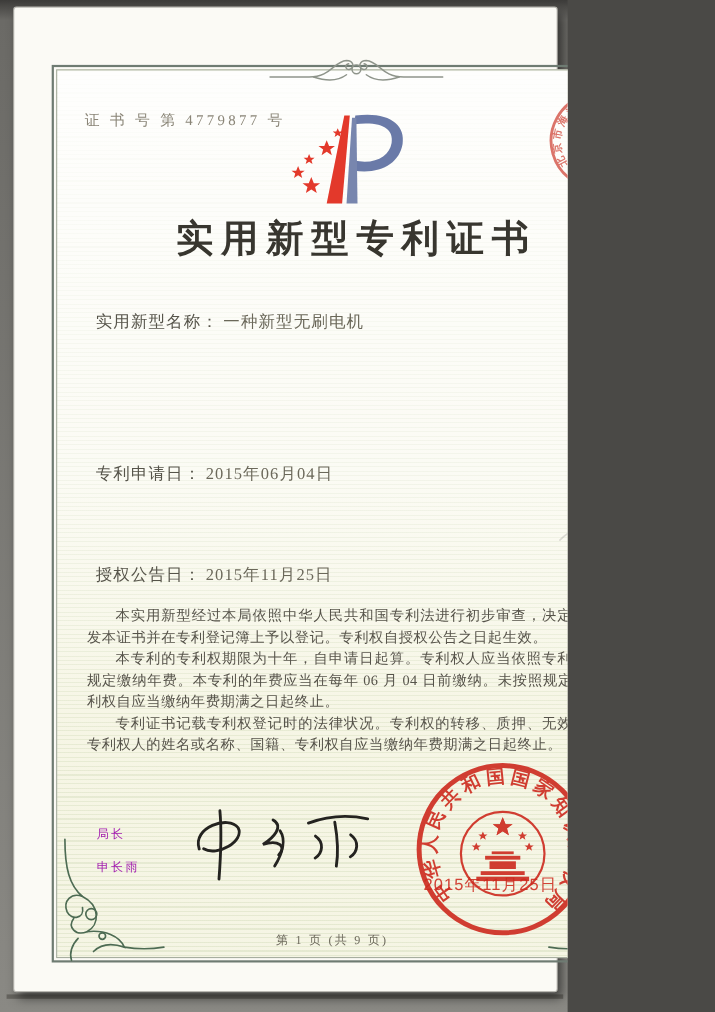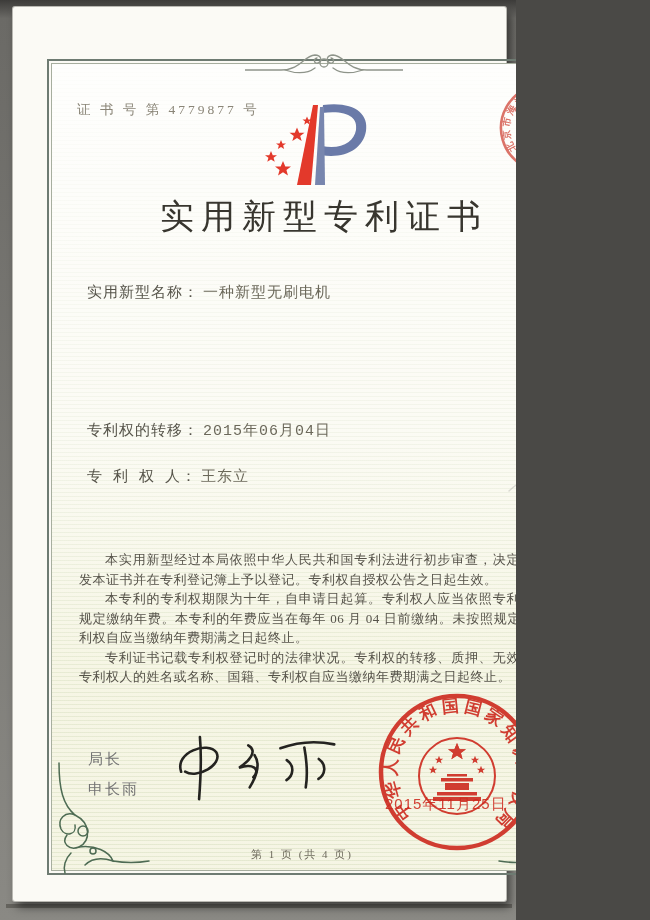--- a/index.html
+++ b/index.html
@@ -16,31 +16,31 @@
          border:2px solid #6e7b72;}
   .frame-inner{position:absolute;inset:2px;border:1px solid #a7ae9f;
          background:
            linear-gradient(180deg,rgba(255,255,255,.92) 0%,rgba(255,255,255,.55) 45%,rgba(243,244,222,.25) 75%,rgba(236,239,212,.15) 100%),
            repeating-linear-gradient(180deg,rgba(150,175,115,.20) 0 1px,rgba(255,255,255,0) 1px 4px),
            #f7f6e7;}
   .abs{position:absolute;}
   
   .cert-number{left:28px;top:40px;font-size:13.5px;letter-spacing:3px;color:#8a8577;}
   .title{left:0;right:0;top:133px;text-align:center;font-size:34px;letter-spacing:7px;
-         color:#38362f;font-weight:400;}
-  
-  .frow{left:38px;right:30px;font-size:15px;color:#5c594c;letter-spacing:1px;white-space:nowrap;font-family:Liberation Mono, monospace;}
+         color:#38362f;font-weight:700;}
+  
+  .frow{left:38px;right:30px;font-size:15px;color:#5c594c;letter-spacing:1px;white-space:nowrap;}
   .frow .lbl{color:#56544a;}
   .frow .val{color:#6b685a;margin-left:4px;}
   
   .bodytext{left:30px;width:538px;top:489px;font-size:13px;line-height:19.5px;
             color:#56534a;text-align:justify;letter-spacing:.5px;}
   .bodytext p{margin:0;text-indent:2em;}
   
-  .signer{left:39px;top:683px;font-size:15px;color:#737373;line-height:30px;
+  .signer{left:39px;top:683px;font-size:11px;color:#a21caf;line-height:30px;
           font-family:"Liberation Sans","DejaVu Sans",sans-serif;letter-spacing:2px;}
   
   .footer{left:0;right:44px;top:786px;text-align:center;font-size:11px;color:#6d6a5c;letter-spacing:2px;}
   
   .date-stamp{left:336px;top:734px;font-size:15px;letter-spacing:1px;color:rgba(205,42,30,.88);
               font-family:"Liberation Sans","DejaVu Sans",sans-serif;}
   .smudge{left:452px;top:402px;opacity:.28;}
   svg{display:block;}
 </style>
 </head>
@@ -126,24 +126,24 @@
           <text x="47" y="56" font-size="9.5" font-weight="bold" text-anchor="middle">代扣专用章</text>
         </g>
       </svg>
 
       <div class="abs title">实用新型专利证书</div>
 
       <div class="abs frow" style="top:222px">
         <span class="lbl">实用新型名称：</span><span class="val">一种新型无刷电机</span>
       </div>
       <div class="abs frow" style="top:360px">
-        <span class="lbl">专利权的转移：</span><span class="val">2015年06月04日</span>
-      </div>
-      <div class="abs frow" style="top:406px">
-        <span class="lbl">专 利 权 人：</span><span class="val">王东立</span>
+        <span class="lbl">专利申请日：</span><span class="val">2015年06月04日</span>
+      </div>
+      <div class="abs frow" style="top:452px">
+        <span class="lbl">授权公告日：</span><span class="val">2015年11月25日</span>
       </div>
 
       <div class="abs bodytext">
         <p>本实用新型经过本局依照中华人民共和国专利法进行初步审查，决定授予专利权、颁发本证书并在专利登记簿上予以登记。专利权自授权公告之日起生效。</p>
         <p>本专利的专利权期限为十年，自申请日起算。专利权人应当依照专利法及其实施细则规定缴纳年费。本专利的年费应当在每年 06 月 04 日前缴纳。未按照规定缴纳年费的、专利权自应当缴纳年费期满之日起终止。</p>
         <p>专利证书记载专利权登记时的法律状况。专利权的转移、质押、无效、终止、恢复和专利权人的姓名或名称、国籍、专利权自应当缴纳年费期满之日起终止。</p>
       </div>
 
       <div class="abs signer">
         <div>局长</div>
@@ -189,16 +189,16 @@
           </g>
         </g>
       </svg>
 
       <div class="abs date-stamp">2015年11月25日</div>
 
       <svg class="abs smudge" width="70" height="40" viewBox="0 0 70 40">
         <path d="M8,28 C18,18 34,10 50,14 M24,26 C32,22 40,24 44,28" fill="none" stroke="#8a8a86" stroke-width="1.4" stroke-linecap="round"></path>
       </svg>
 
-      <div class="abs footer">第 1 页 (共 4 页)</div>
+      <div class="abs footer">第 1 页 (共 9 页)</div>
     </div>
   </div>
 </div>
 
 </body></html>

